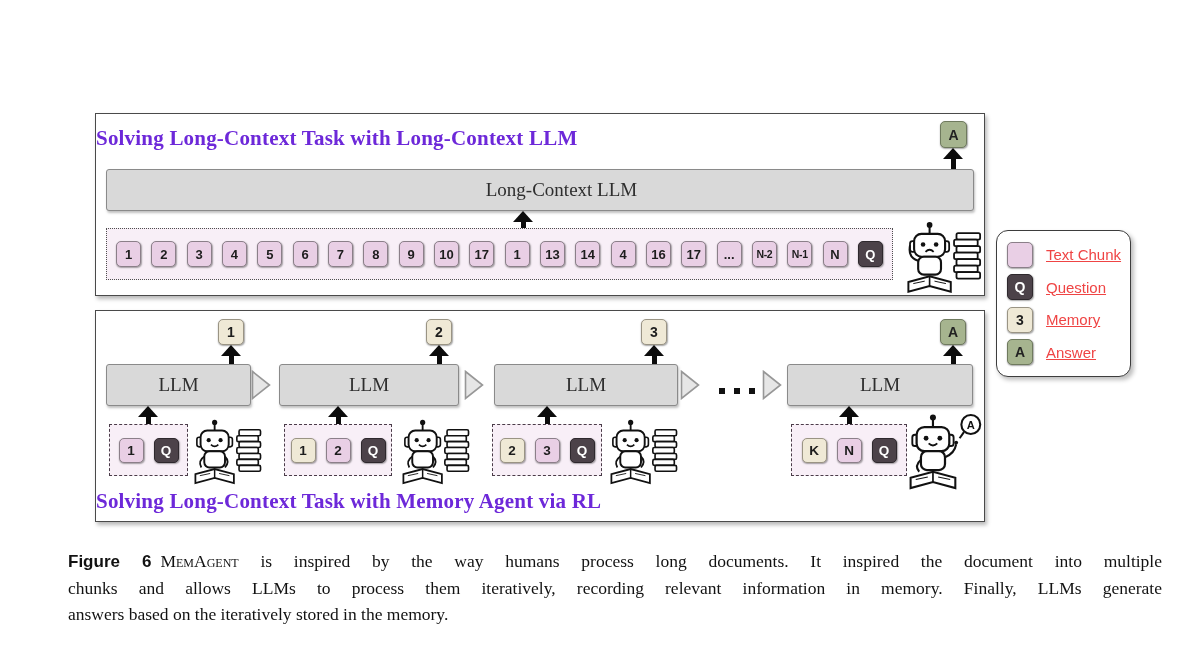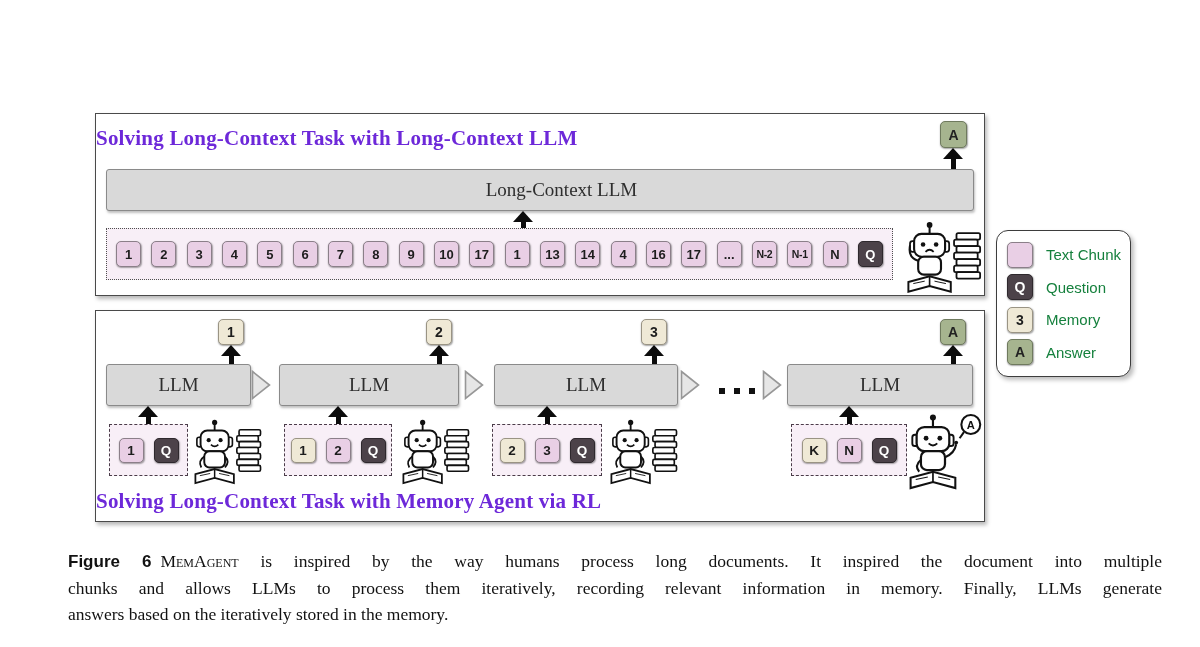--- a/index.html
+++ b/index.html
@@ -39,21 +39,21 @@
   .robot{position:absolute;}
   .robot svg{width:100%;height:100%;display:block;}
   .chevron{position:absolute;}
   #dots{position:absolute;display:flex;gap:9px;}
   #dots span{width:6px;height:6px;background:#111;display:block;}
   #legend{position:absolute;left:996px;top:230px;width:135px;height:147px;background:#fff;
     border:1.6px solid #3d3d3d;border-radius:12px;box-shadow:2.5px 3px 4px rgba(0,0,0,.25);
     box-sizing:border-box;display:flex;flex-direction:column;justify-content:space-evenly;padding:4px 0 4px 10px;}
   .legend-row{display:flex;align-items:center;gap:13px;}
   .legend-row .token{width:26px;height:26px;font-size:14px;}
-  .legend-label{font:15px "Liberation Sans",sans-serif;color:#15803d;}
+  .legend-label{font:15px "Liberation Sans",sans-serif;color:#ef4444;text-decoration:underline;}
   #caption{position:absolute;left:68px;top:548px;width:1094px;
     font:17.5px "Liberation Serif",serif;color:#121212;line-height:26.5px;}
   .cap-line{white-space:normal;}
   .cap-just{text-align:justify;text-align-last:justify;}
   .cap-tag{font:bold 17px "Liberation Sans",sans-serif;margin-right:9px;}
   .sc{font-variant:small-caps;margin-top:28px;}
 </style>
 </head>
 <body style="--c-chunk: #e9cfe5; --c-question: #4c4249; --c-memory: #efe9d6; --c-answer: #a6b48f; --c-input-bg: #f8eff7; --c-panel-border: #4a4a4a; --c-bar: #d9d9d9;">
 

